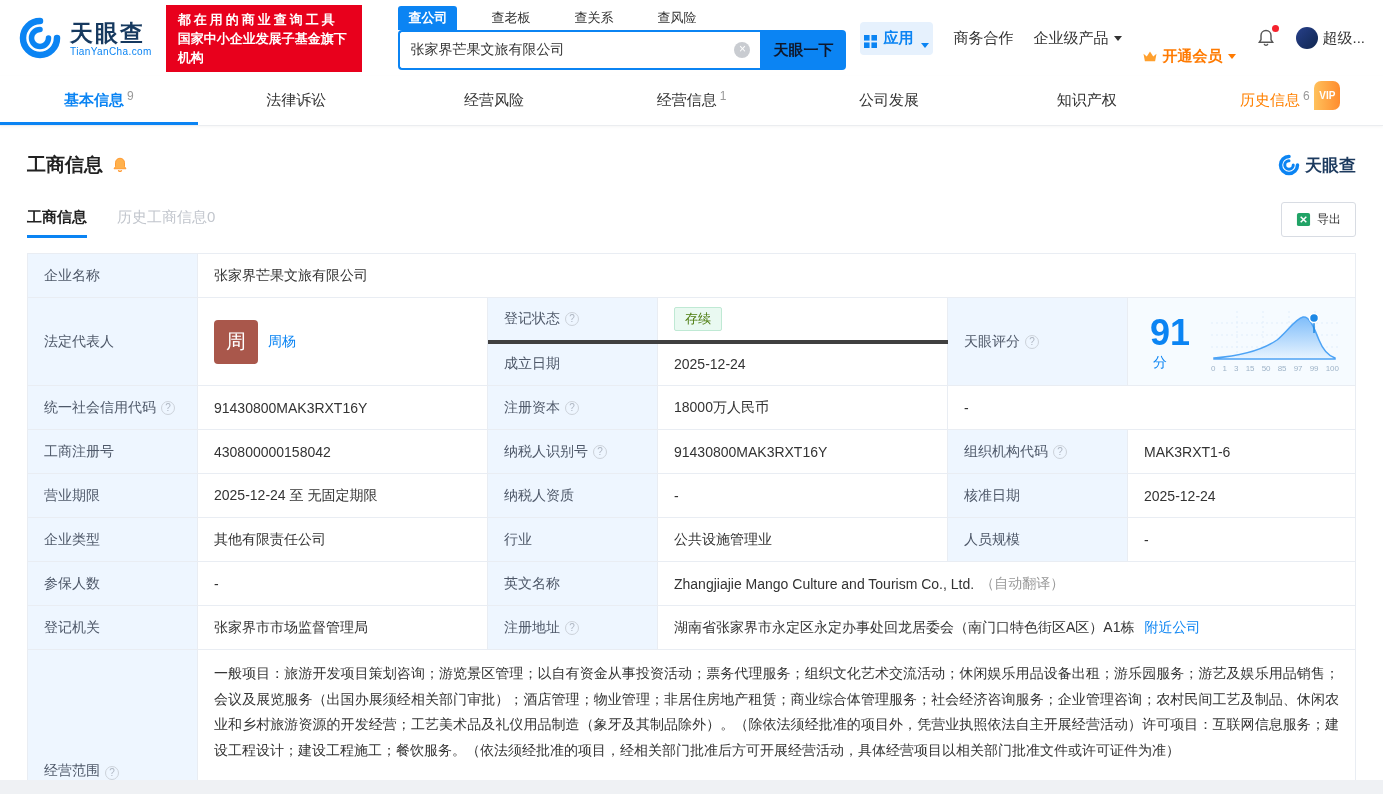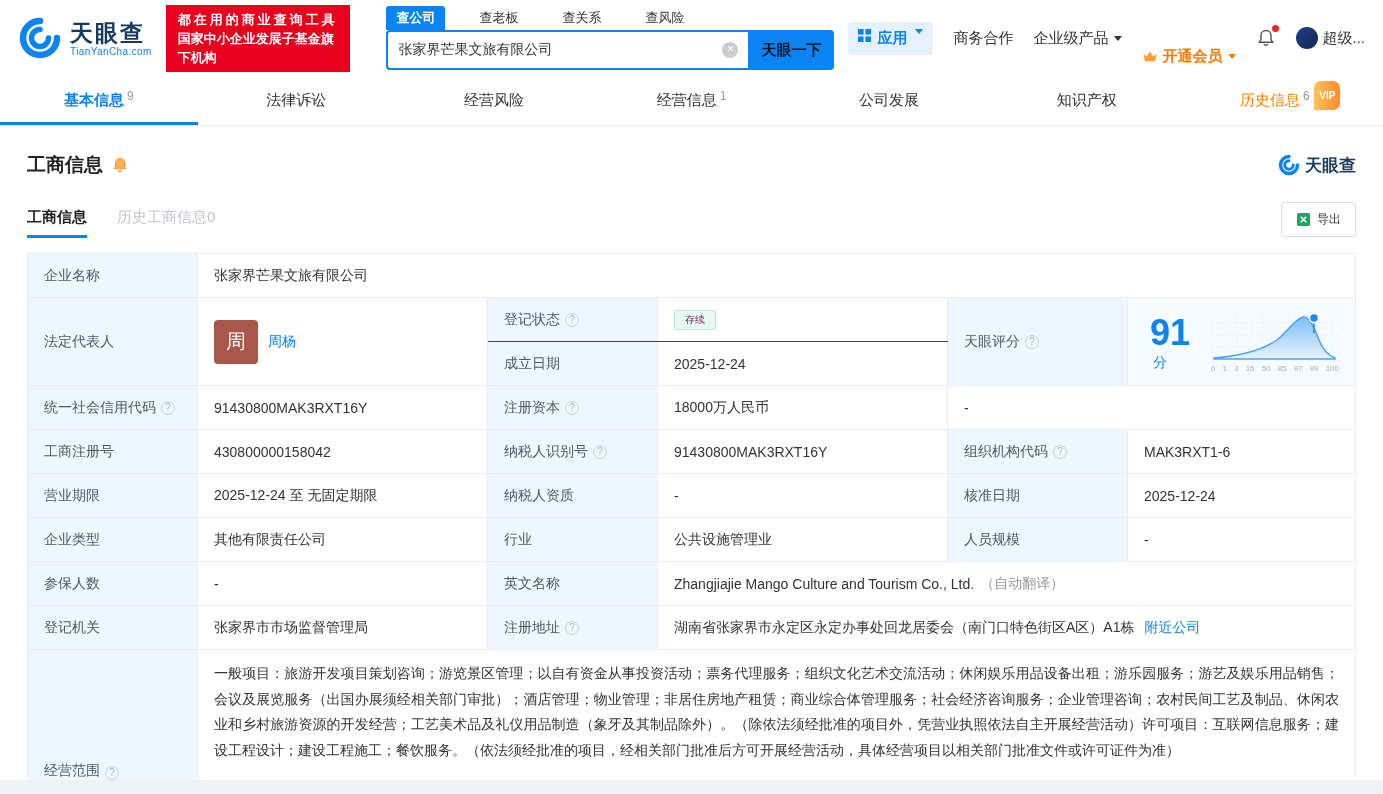--- a/index.html
+++ b/index.html
@@ -18,21 +18,21 @@
   .search-block { margin-left:22px; }
   .search-tabs { display:flex; gap:24px; font-size:13px; align-items:flex-end; height:24px; }
   .stab { padding:3px 10px; color:#333; }
   .stab.active { background:#0b84f3; color:#fff; border-radius:3px 3px 0 0; font-weight:bold; }
   .search-row { display:flex; }
   .search-input-wrap { display:flex; align-items:center; width:362px; height:40px; border:2px solid #0b84f3; border-right:none; border-radius:4px 0 0 4px; background:#fff; padding:0 10px; }
   .search-input-wrap input { flex:1; border:none; outline:none; font-size:14px; color:#333; background:transparent; font-family:inherit; }
   .clear-icon { width:16px; height:16px; border-radius:50%; background:#c9ccd1; color:#fff; font-size:12px; line-height:15px; text-align:center; flex:none; }
   .search-btn { width:86px; height:40px; background:#0b84f3; color:#0f172a; border:none; font-size:15px; font-weight:bold; border-radius:0 4px 4px 0; font-family:inherit; }
   .top-menu { margin-left:auto; display:flex; align-items:center; gap:20px; font-size:15px; color:#333; white-space:nowrap; }
-  .apps-chip { background:#e6f1fd; color:#0b84f3; padding:7px 10px; border-radius:4px; display:flex; align-items:flex-start; gap:6px; font-weight:bold; }
+  .apps-chip { background:#e6f1fd; color:#0b84f3; padding:7px 4px; border-radius:4px; display:flex; align-items:flex-end; gap:6px; font-weight:bold; }
   .menu-item { display:flex; align-items:center; gap:4px; }
   .menu-item.vip { color:#ff7a00; font-weight:bold;margin-top:36px; }
   .caret { width:0; height:0; border-left:4px solid transparent; border-right:4px solid transparent; border-top:5px solid currentColor; margin-left:2px; }
   .bell-wrap { position:relative; display:flex; }
   .red-dot { position:absolute; top:-3px; right:-3px; width:7px; height:7px; background:#f5222d; border-radius:50%; }
   .mini-avatar { width:22px; height:22px; border-radius:50%; background:linear-gradient(135deg,#27408b,#10264f); display:inline-block; }
 
   
   .tabs-bar { display:flex; height:50px; border-bottom:1px solid #ebedf0; box-shadow:0 1px 3px rgba(0,0,0,.04); background:#fff; }
   .ntab { flex:1; display:flex; align-items:center; justify-content:center; font-size:15px; color:#333; position:relative; }
@@ -60,27 +60,27 @@
   .trow:last-child { border-bottom:none; }
   .tcell { display:flex; align-items:center; padding:0 16px; border-right:1px solid #e9edf3; color:#333; }
   .label { background:#eef6ff; color:#4e5869; }
   .w1 { width:170px; flex:none; } .w2 { width:290px; flex:none; }
   .w3 { width:170px; flex:none; } .w4 { width:290px; flex:none; }
   .w5 { width:180px; flex:none; }
   .wspan { flex:1; border-right:none; }
   .h43 { height:44px; } .h87 { height:88px; } .hscope { height:130px; }
   .mid-col { width:460px; flex:none; display:flex; flex-direction:column; }
   .mrow { display:flex; flex:1; }
-  .mrow:first-child { border-bottom:1px solid #404040; }
+  .mrow:first-child { border-bottom:4px solid #404040; }
   .help { display:inline-block; width:14px; height:14px; border:1px solid #ccd2da; border-radius:50%; color:#aeb6c2; font-size:10px; line-height:12px; text-align:center; margin-left:5px; flex:none; }
   .help::after { content:"?"; }
   .avatar { width:44px; height:44px; border-radius:4px; background:#a9574b; color:#fff; font-size:20px; display:flex; align-items:center; justify-content:center; flex:none; }
   .link { color:#0b84f3; }
   .legal-name { margin-left:10px; }
-  .badge-green { display:inline-block; padding:2px 10px; background:#e9f9f1; color:#701a75; font-size:10px; border-radius:2px; border:1px solid #bfe9d4; }
+  .badge-green { display:inline-block; padding:2px 10px; background:#e9f9f1; color:#4d7c0f; font-size:13px; border-radius:2px; border:1px solid #bfe9d4; }
   .score-cell { flex:1; border-right:none; background:#f6fbff; display:flex; align-items:center; gap:16px; padding-left:22px; }
   .score-num { font-size:36px; font-weight:bold; color:#0b84f3; }
   .score-unit { font-size:14px; color:#0b84f3; margin-left:3px; }
   .chart-wrap { display:flex; flex-direction:column; align-items:center; }
   .ticks { display:flex; justify-content:space-between; width:128px; font-size:8px; color:#9fb4c8; margin-top:1px; }
   .note { color:#999; margin-left:6px; }
   .addr-link { color:#0b84f3; margin-left:10px; white-space:nowrap; }
   .scope-label { align-items:flex-end; }
   .scope-val { flex:1; border-right:none; display:block; padding:11px 16px; line-height:25.5px; text-align:justify; }
 </style>

